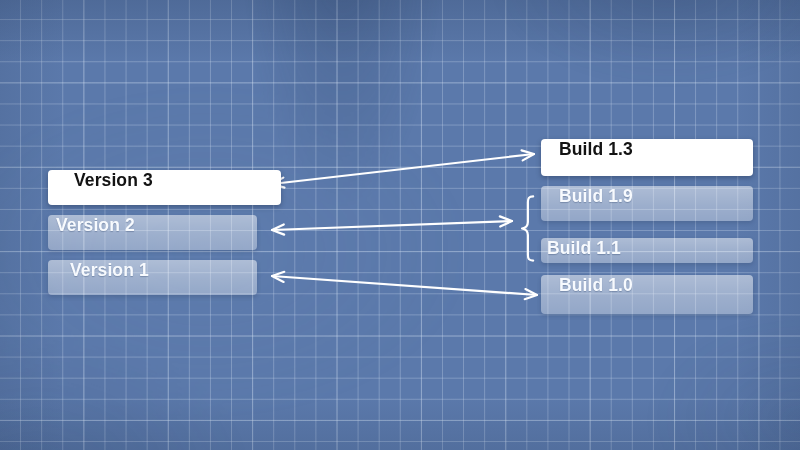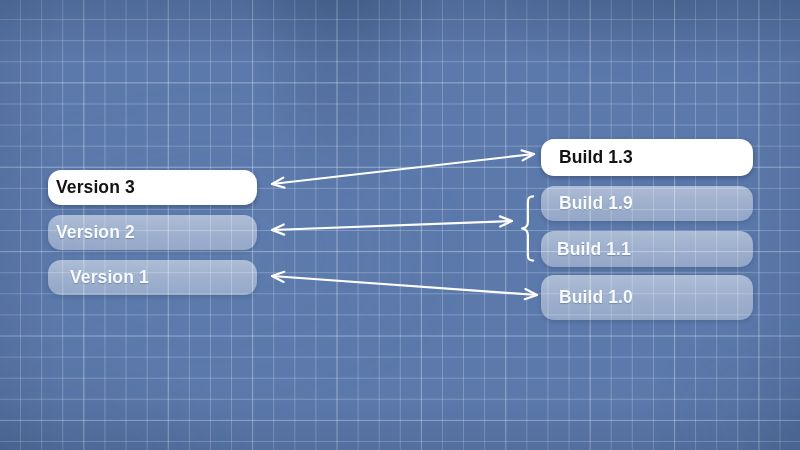--- a/index.html
+++ b/index.html
@@ -59,22 +59,22 @@
       linear-gradient(to bottom, rgba(30,48,78,0.20), rgba(30,48,78,0) 14%),
       linear-gradient(to top, rgba(30,48,78,0.14), rgba(30,48,78,0) 12%),
       linear-gradient(to right, rgba(30,48,78,0.10), rgba(30,48,78,0) 8%),
       linear-gradient(to left, rgba(30,48,78,0.10), rgba(30,48,78,0) 8%);
   }
 
   
   .node {
     position: absolute;
     display: flex;
-    align-items: center;
-    border-radius: 13px;
+    align-items: flex-start;
+    border-radius: 4px;
     box-sizing: border-box;
   }
   .node .node-label {
     font-size: 17.5px;
     font-weight: bold;
     letter-spacing: 0.1px;
     white-space: nowrap;
   }
 
   .node.active {
@@ -138,39 +138,39 @@
     <path id="brace-path" d="M 13.6 1.4
              C 9.2 1.4 8.4 3.2 8.4 7.2
              L 8.4 26.6
              C 8.4 30.4 6.6 32.3 2.6 33.0
              C 6.6 33.7 8.4 35.6 8.4 39.4
              L 8.4 58.8
              C 8.4 62.8 9.2 64.6 13.6 64.6" fill="none" stroke="#ffffff" stroke-width="2.1" stroke-linecap="round" stroke-linejoin="round"></path>
   </svg>
 
   <div id="versions-column">
-      <div class="node active" style="left: 48px; top: 170px; width: 209px; height: 35px; padding-left: 8px;">
+      <div class="node active" style="left: 48px; top: 170px; width: 233px; height: 35px; padding-left: 26px;">
         <span class="node-label">Version 3</span>
       </div>
       <div class="node dim" style="left: 48px; top: 215px; width: 209px; height: 35px; padding-left: 8px;">
         <span class="node-label">Version 2</span>
       </div>
       <div class="node dim" style="left: 48px; top: 260px; width: 209px; height: 35px; padding-left: 22px;">
         <span class="node-label">Version 1</span>
       </div>
     </div>
 
   <div id="builds-column">
       <div class="node active" style="left: 541px; top: 139px; width: 212px; height: 37px; padding-left: 18px;">
         <span class="node-label">Build 1.3</span>
       </div>
       <div class="node dim" style="left: 541px; top: 186px; width: 212px; height: 35px; padding-left: 18px;">
         <span class="node-label">Build 1.9</span>
       </div>
-      <div class="node dim" style="left: 541px; top: 231px; width: 212px; height: 36px; padding-left: 16px;">
+      <div class="node dim" style="left: 541px; top: 238px; width: 212px; height: 25px; padding-left: 6px;">
         <span class="node-label">Build 1.1</span>
       </div>
-      <div class="node dim" style="left: 541px; top: 275px; width: 212px; height: 45px; padding-left: 18px;">
+      <div class="node dim" style="left: 541px; top: 275px; width: 212px; height: 39px; padding-left: 18px;">
         <span class="node-label">Build 1.0</span>
       </div>
     </div>
 
 </div>
 
 </body></html>

